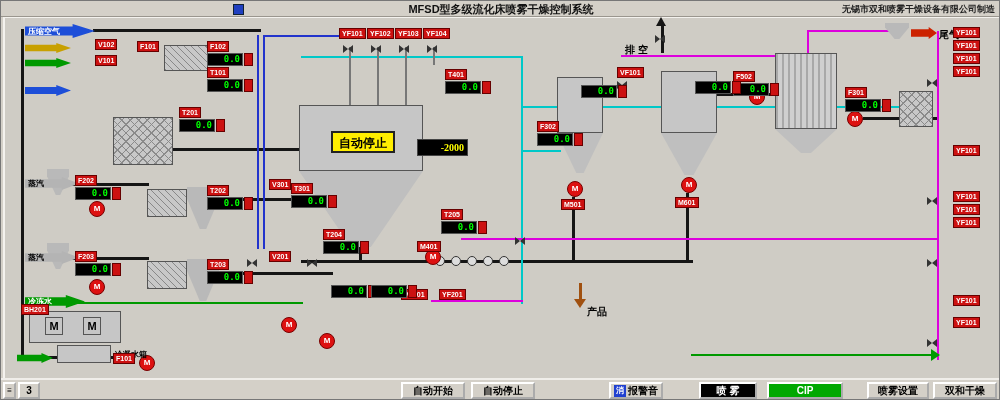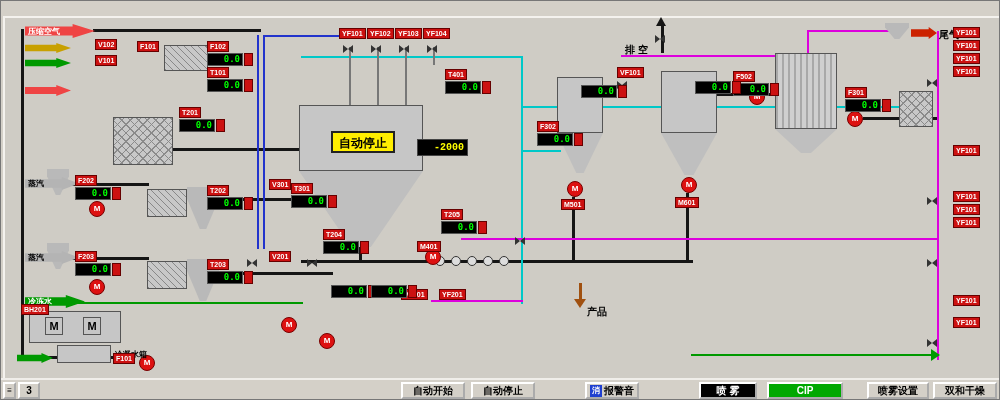--- a/index.html
+++ b/index.html
@@ -29,43 +29,48 @@
   .tag{position:absolute;background:#cc1111;color:#fff;font-size:7px;line-height:9px;padding:0 2px;border:1px solid #660000;white-space:nowrap;z-index:30;font-weight:bold;}
   .disp-group{position:absolute;z-index:30;}
   .disp-tag{display:inline-block;background:#cc1111;color:#fff;font-size:7px;line-height:9px;padding:0 2px;border:1px solid #660000;font-weight:bold;margin-bottom:1px;}
   .disp-row{display:flex;}
   .disp-value{width:32px;height:11px;background:#000;color:#00ff00;font-family:"DejaVu Sans Mono",monospace;font-size:9px;font-weight:bold;line-height:11px;text-align:right;padding-right:2px;border:1px solid #555;}
   .disp-unit{width:7px;height:11px;background:#cc1111;border:1px solid #660000;margin-left:1px;}
   .pump{position:absolute;width:14px;height:14px;border-radius:50%;background:#dd1111;border:1px solid #700;color:#fff;font-size:8px;font-weight:bold;text-align:center;line-height:14px;z-index:25;cursor:pointer;}
   .valve{position:absolute;width:10px;height:8px;background:#333;clip-path:polygon(0 0,50% 50%,100% 0,100% 100%,50% 50%,0 100%);z-index:20;cursor:pointer;}
   
   .arrow{position:absolute;clip-path:polygon(0 18%,68% 18%,68% 0,100% 50%,68% 100%,68% 82%,0 82%);color:#fff;font-size:8px;font-weight:bold;display:flex;align-items:center;padding-left:3px;z-index:12;box-sizing:border-box;}
-  .a-red{background:#ef4444;text-align:right;} .a-yel{background:#c8a000;} .a-grn{background:#009900;}
+  .a-red{background:#1d4ed8;text-align:right;} .a-yel{background:#c8a000;} .a-grn{background:#009900;}
   .a-gry{background:#b4b4b4;color:#000;} .a-mag{background:#cc2200;}
   .slabel{position:absolute;color:#000;font-weight:bold;z-index:30;white-space:nowrap;}
   .tri{position:absolute;width:0;height:0;z-index:12;}
   .estop{position:absolute;left:330px;top:130px;width:64px;height:22px;background:#ffee00;border:2px solid #222;color:#000;font-size:12px;font-weight:bold;text-align:center;line-height:20px;z-index:15;cursor:pointer;box-sizing:border-box;}
-  .bigdisp{position:absolute;left:416px;top:138px;width:46px;height:15px;background:#000;color:#ffff00;font-family:Liberation Mono, monospace;font-size:10px;font-weight:bold;text-align:right;line-height:15px;padding-right:3px;border:1px solid #444;z-index:15;box-sizing:content-box;}
+  .bigdisp{position:absolute;left:416px;top:138px;width:46px;height:15px;background:#000;color:#ffff00;font-family:Liberation Serif, serif;font-size:10px;font-weight:bold;text-align:right;line-height:15px;padding-right:3px;border:1px solid #444;z-index:15;box-sizing:content-box;}
   
   .watermark{position:absolute;left:64px;top:72px;z-index:40;font-size:30px;font-weight:bold;white-space:nowrap;letter-spacing:1px;pointer-events:none;}
   .wm1{color:#e80000;text-shadow:-2px 0 #fff,2px 0 #fff,0 -2px #fff,0 2px #fff,-1px -1px #fff,1px 1px #fff,-1px 1px #fff,1px -1px #fff;}
   .wm2{color:#e80000;text-shadow:-2px 0 #4048ff,2px 0 #4048ff,0 -2px #4048ff,0 2px #4048ff,-1px -1px #4048ff,1px 1px #4048ff,1px -1px #4048ff,-1px 1px #4048ff;text-decoration:underline wavy #3050ff;}
   
   .bottombar{position:absolute;left:0;top:377px;width:1000px;height:23px;background:#d4d0c8;border-top:2px solid #f0eeea;z-index:50;}
   .btn{position:absolute;top:2px;height:17px;background:#d4d0c8;border:2px outset #fff;font-size:10px;font-weight:bold;color:#000;text-align:center;line-height:13px;font-family:inherit;padding:0;cursor:pointer;box-sizing:border-box;}
   .btn-black{background:#000;color:#fff;}
   .btn-green{background:#00a800;color:#fff;}
   .statusbar{position:absolute;left:62px;top:3px;width:332px;height:15px;background:#000090;border:1px solid #555;color:#00ff00;font-size:10px;font-weight:bold;text-align:center;line-height:15px;letter-spacing:4px;}
   .alarm-icon{display:inline-block;width:12px;height:12px;background:#2040d0;color:#fff;font-size:8px;line-height:12px;vertical-align:middle;margin-right:2px;font-weight:bold;}
 </style>
 </head>
 <body>
 
 <div class="screen">
 
+  <div class="titlebar">
+    <div class="title">MFSD型多级流化床喷雾干燥控制系统</div>
+    <div class="company">无锡市双和喷雾干燥设备有限公司制造</div>
+    <div class="app-icon"></div>
+  </div>
 
   <div class="main"></div>
 
   <div class="pipe pk-black" style="left:92px;top:28px;width:168px;height:3px"></div>
   <div class="pipe pk-black" style="left:20px;top:28px;width:3px;height:330px"></div>
   <div class="pipe pk-black" style="left:20px;top:355px;width:112px;height:3px"></div>
   <div class="pipe pk-black" style="left:68px;top:182px;width:80px;height:3px"></div>
   <div class="pipe pk-black" style="left:68px;top:256px;width:80px;height:3px"></div>
   <div class="pipe pk-black" style="left:170px;top:147px;width:130px;height:3px"></div>
   <div class="pipe pk-black" style="left:216px;top:197px;width:84px;height:3px"></div>
@@ -294,21 +299,21 @@
       <div class="pump" style="left: 748px; top: 88px;">M</div>
       <div class="pump" style="left: 138px; top: 354px;">M</div>
     </div>
 
 
   <div class="bottombar">
     <button class="btn" style="left:2px;width:13px;font-size:8px">≡</button>
     <button class="btn" style="left:17px;width:22px">3</button>
     <button class="btn" style="left:400px;width:64px">自动开始</button>
     <button class="btn" style="left:470px;width:64px">自动停止</button>
-    <button class="btn" style="left:584px;width:54px">
+    <button class="btn" style="left:608px;width:54px">
       <span class="alarm-icon">消</span><span>报警音</span>
     </button>
     <button class="btn btn-black" style="left:698px;width:58px">喷 雾</button>
     <button class="btn btn-green" style="left:766px;width:76px">CIP</button>
     <button class="btn" style="left:866px;width:62px">喷雾设置</button>
     <button class="btn" style="left:932px;width:64px">双和干燥</button>
   </div>
 
 </div>
 

